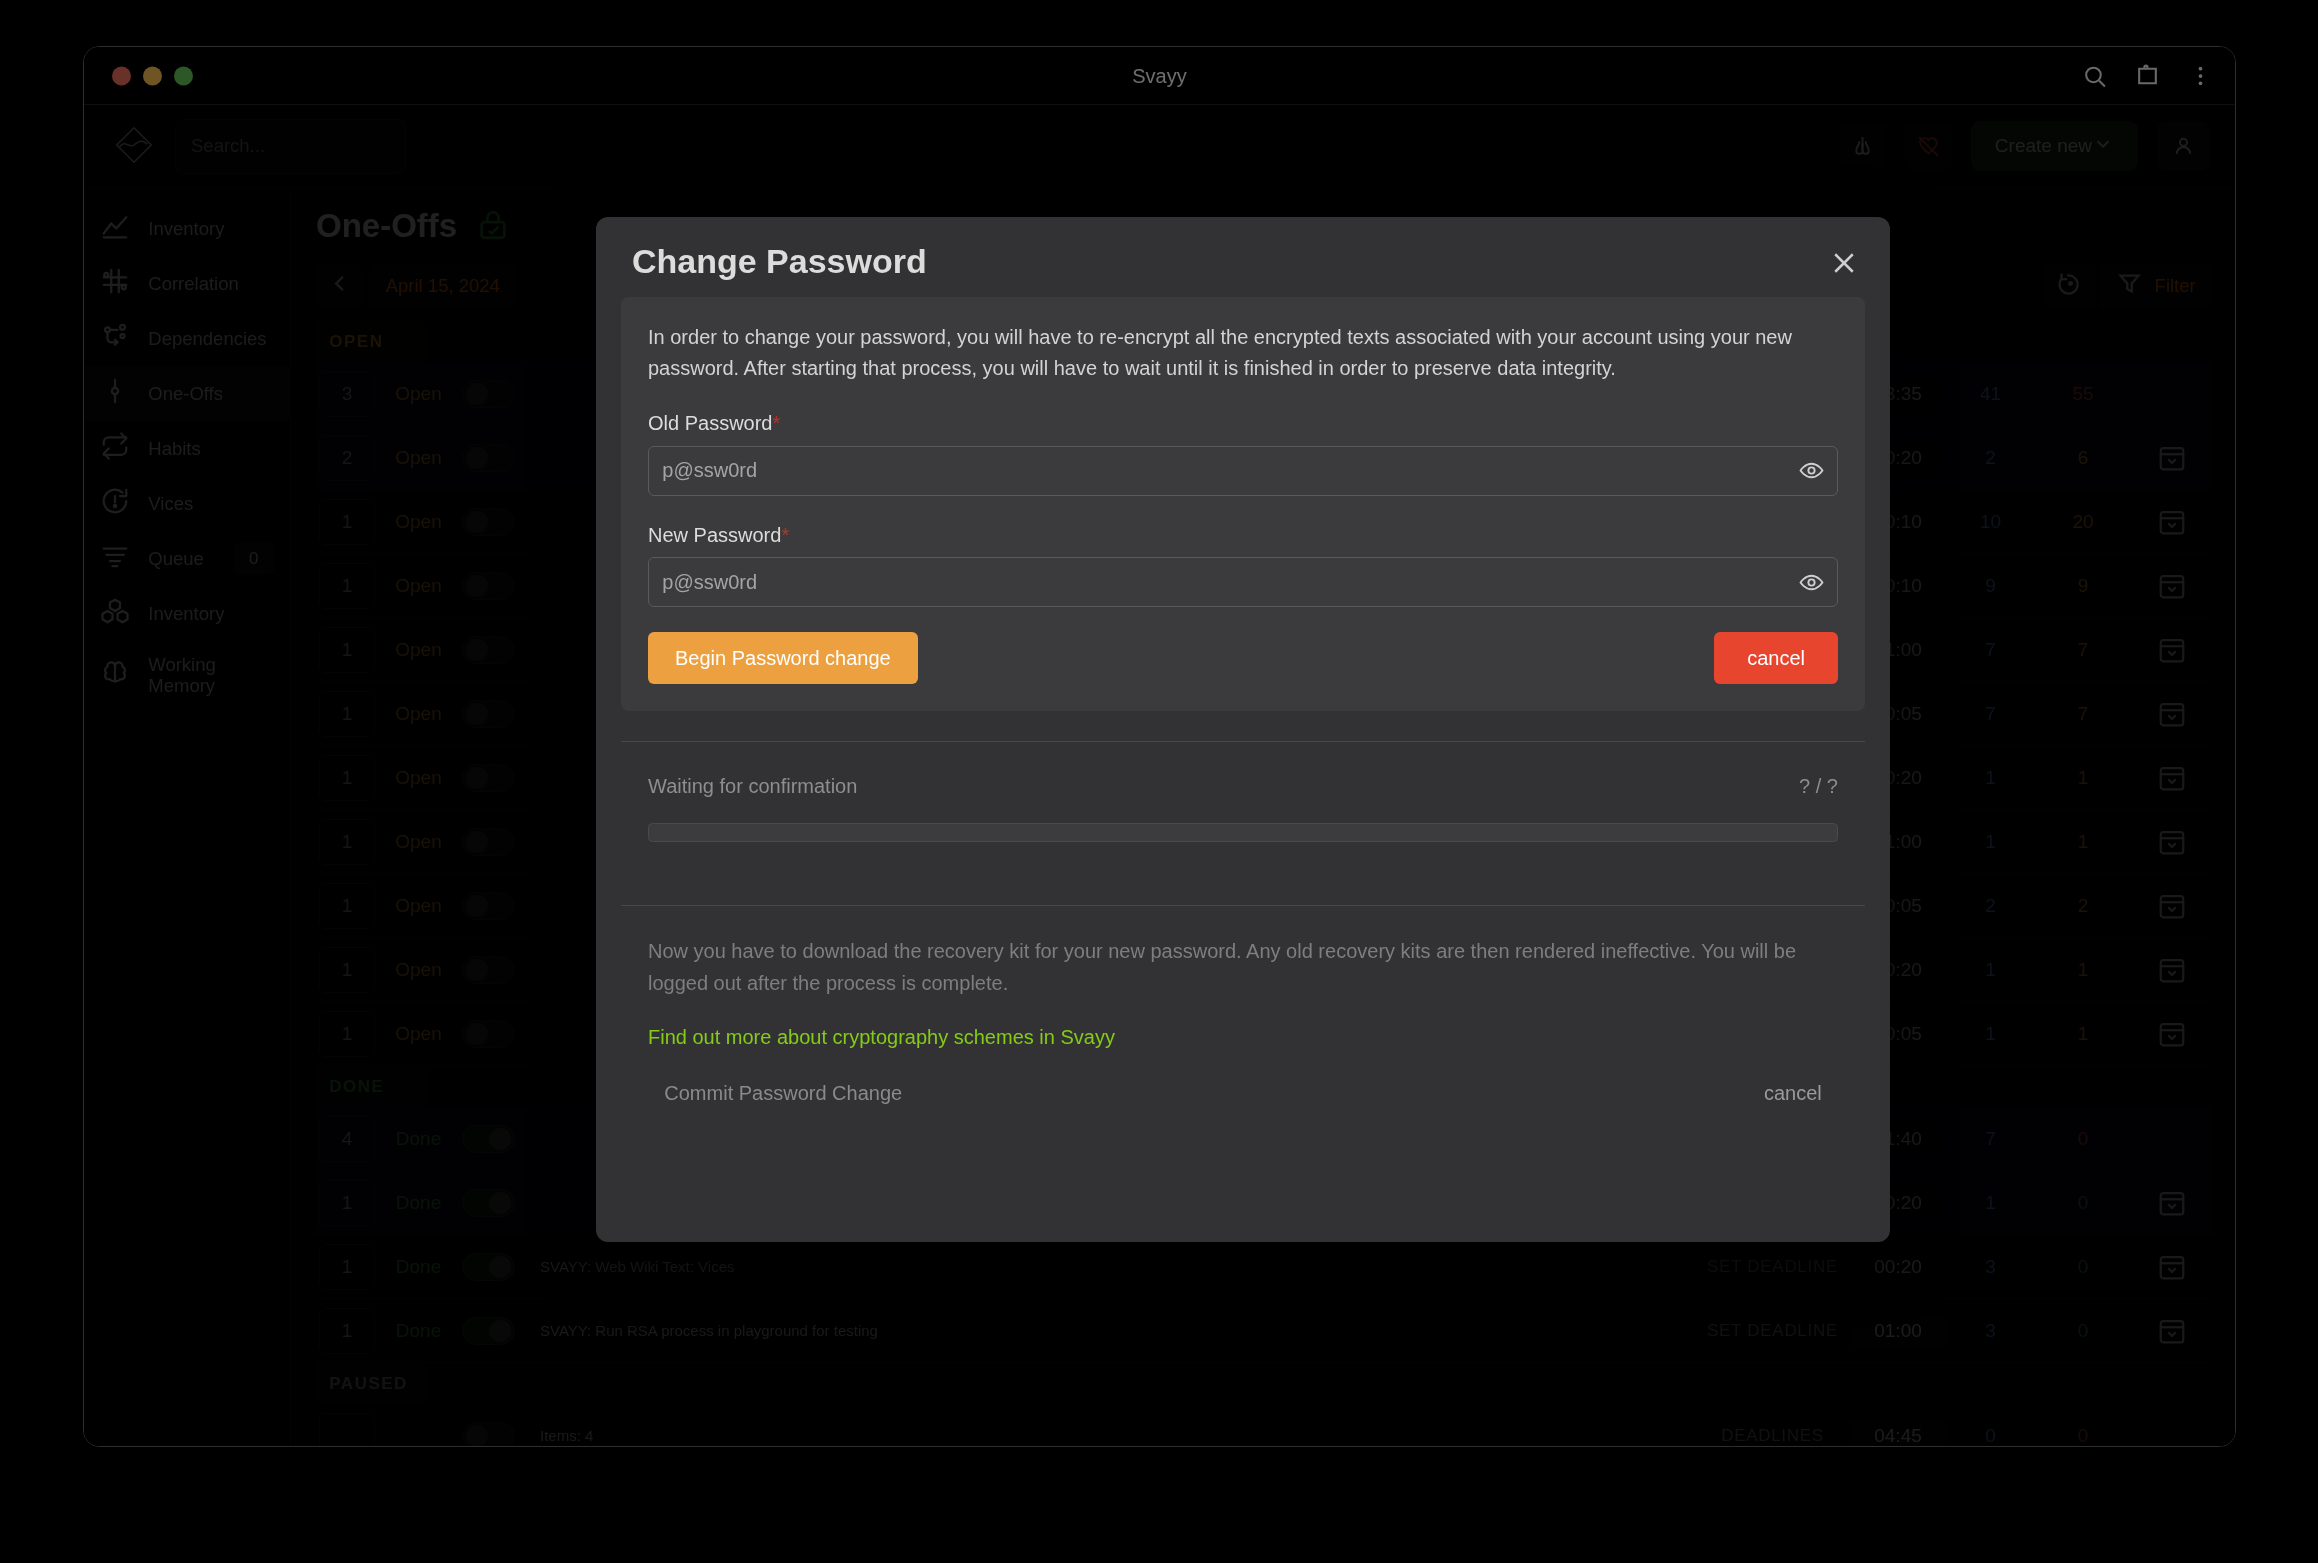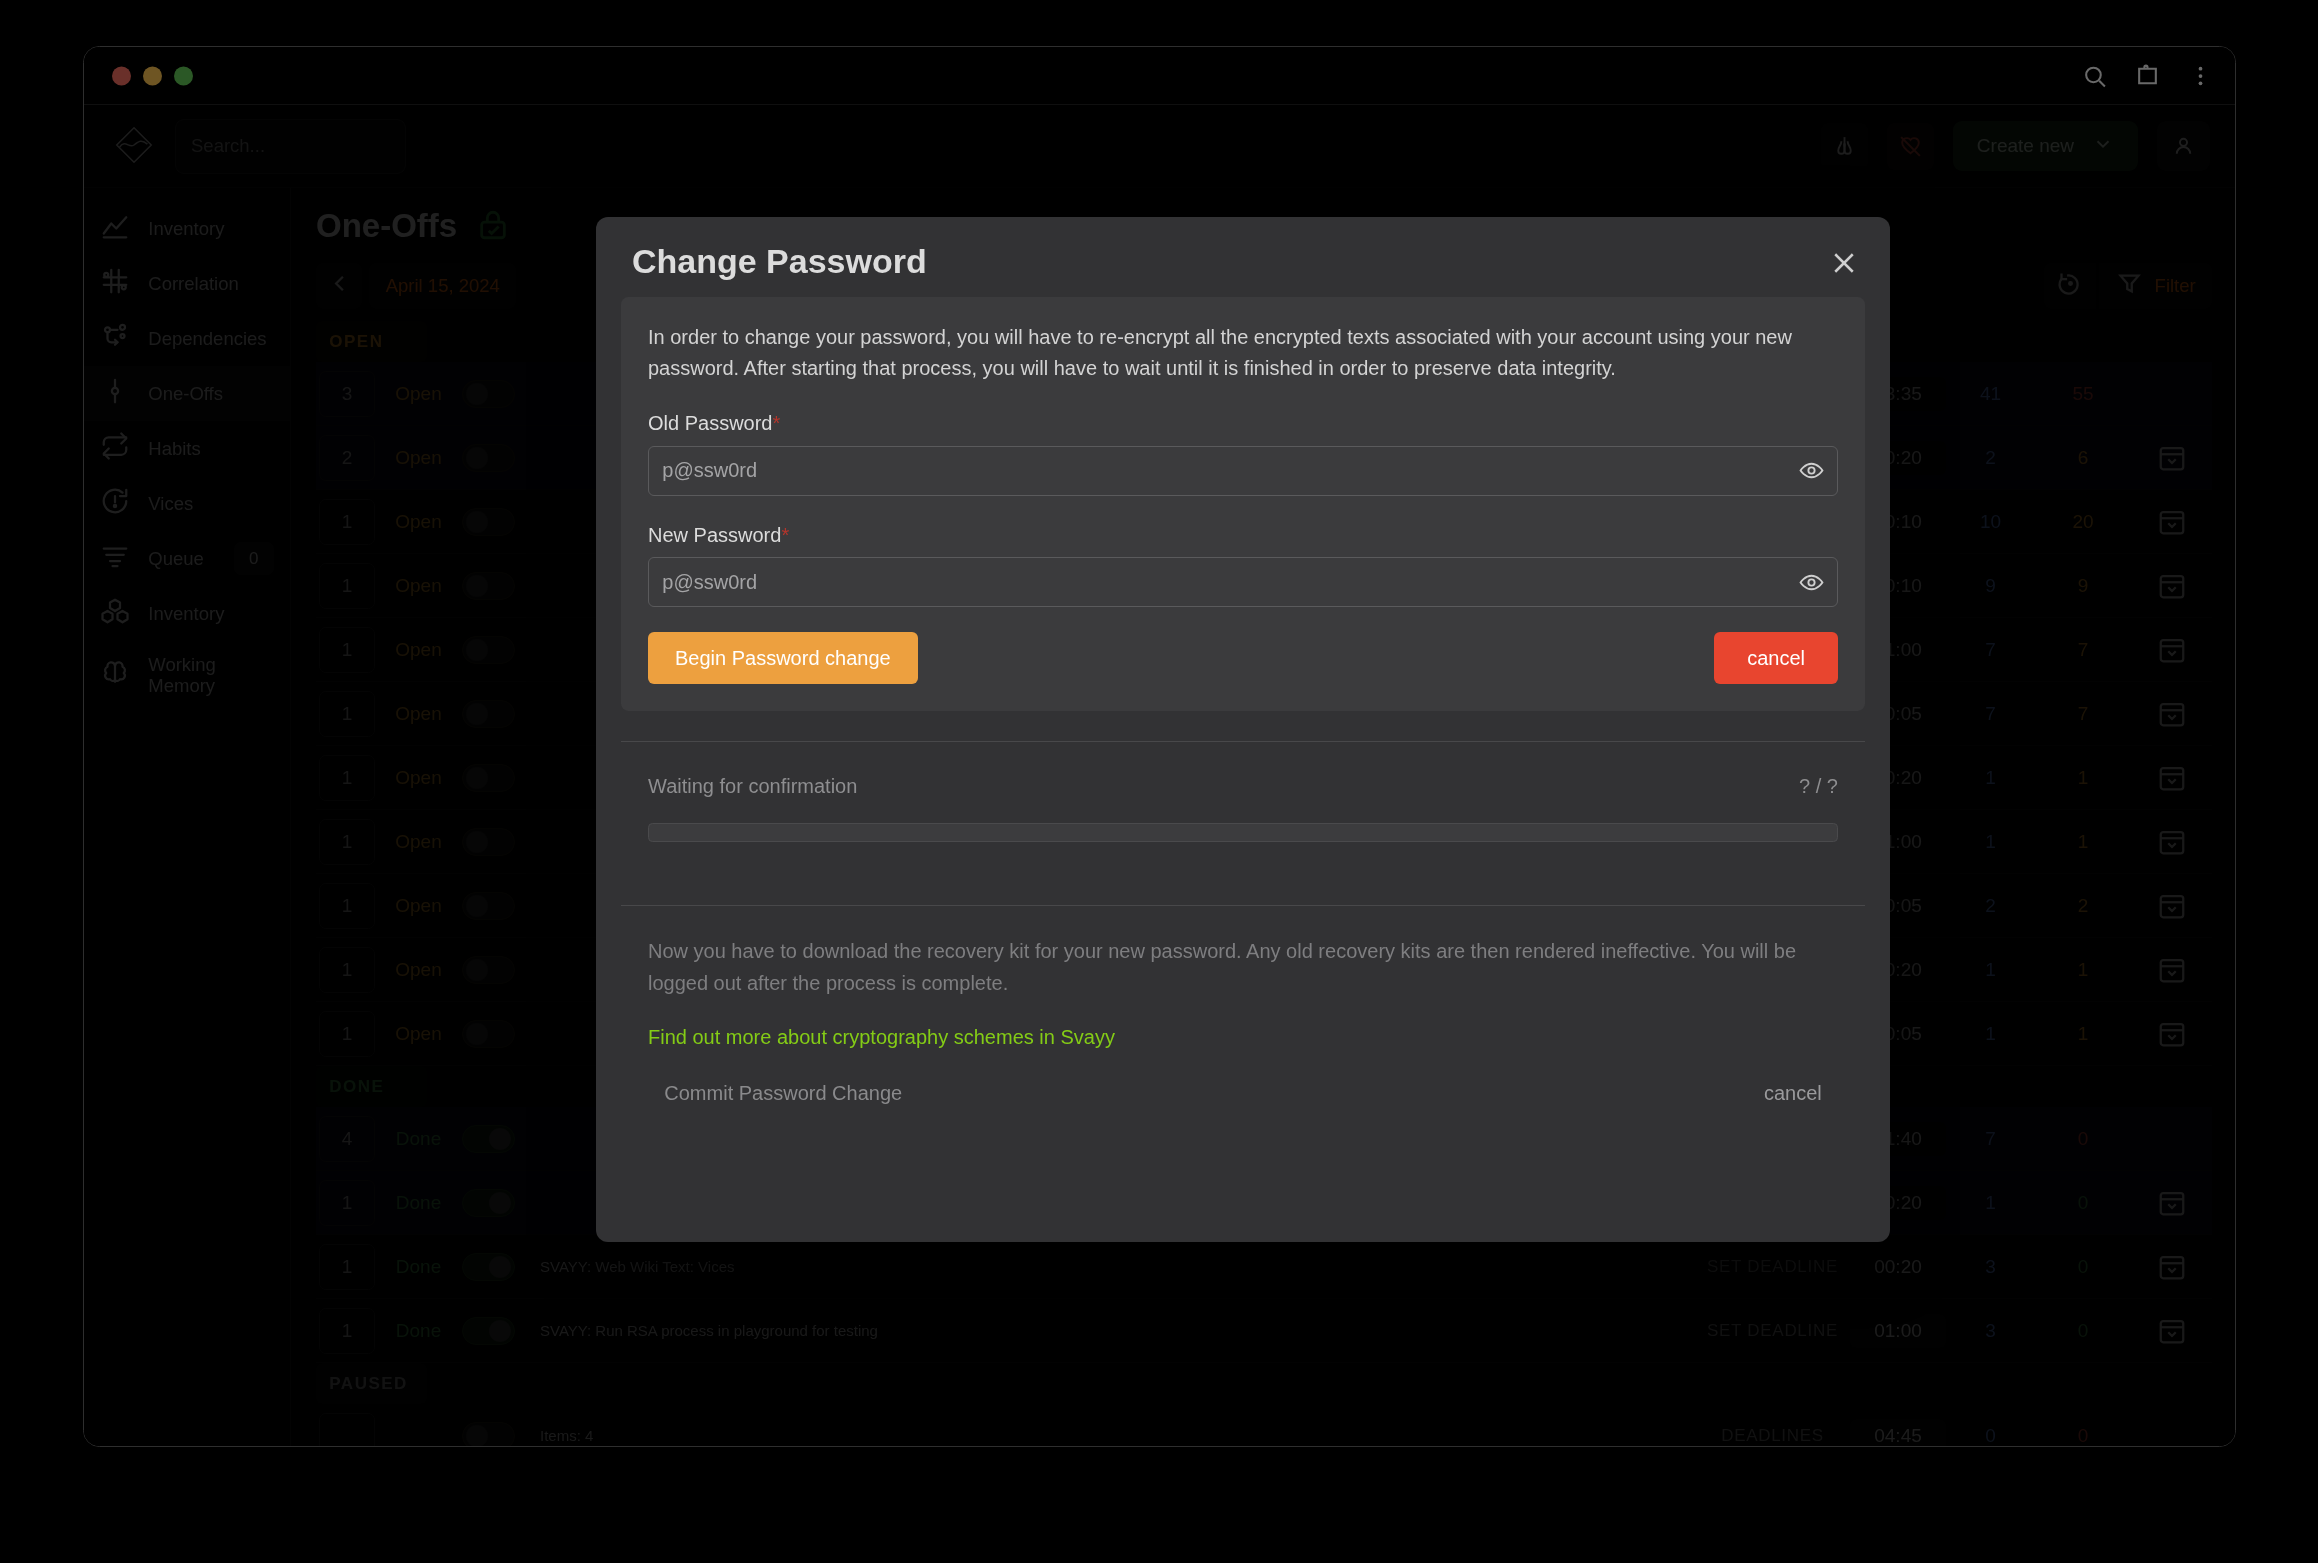--- a/index.html
+++ b/index.html
@@ -77,21 +77,21 @@
   }
   .hdr-icon-btn {
     width: 47px; height: 47px; border-radius: 7.4px;
     background: #0d0d0d; display: flex; align-items: center; justify-content: center;
     color: #d8d8d8;
   }
   .hdr-icon-btn.alt { background: #120d0d; color: #c04a3a; }
   #create-new {
     height: 50px; padding: 0 24px; border-radius: 9px;
     background: #17331c; color: #d9ead9; font-size: 19px;
-    display: flex; align-items: center; gap: 18px; border: 0;
+    display: flex; align-items: center; border: 0;
     font-family: "Liberation Sans", sans-serif;
   }
   #avatar-btn {
     width: 53px; height: 50px; border-radius: 9px; background: #121212;
     display: flex; align-items: center; justify-content: center; color: #e2e2e2;
   }
 
   
   #app-body { display: flex; height: calc(1343px - 83px); }
   #sidebar {
@@ -282,20 +282,21 @@
 </style>
 </head>
 <body>
 
 <div id="browser-window">
 
   <div id="titlebar">
     <span class="traffic red"></span>
     <span class="traffic amber"></span>
     <span class="traffic green"></span>
+    <div id="titlebar-title">Svayy</div>
     <div id="titlebar-actions">
       <span>
         <svg class="tb-icon" viewBox="0 0 24 24" fill="none" stroke="currentColor" stroke-width="2">
             <circle cx="11" cy="11" r="7"></circle>
             <line x1="16.5" y1="16.5" x2="22" y2="22"></line>
           </svg>
       </span>
       <span>
         <svg class="tb-icon" viewBox="0 0 24 24" fill="none" stroke="currentColor" stroke-width="2">
             <path d="M4 5h16v14H4z"></path>

